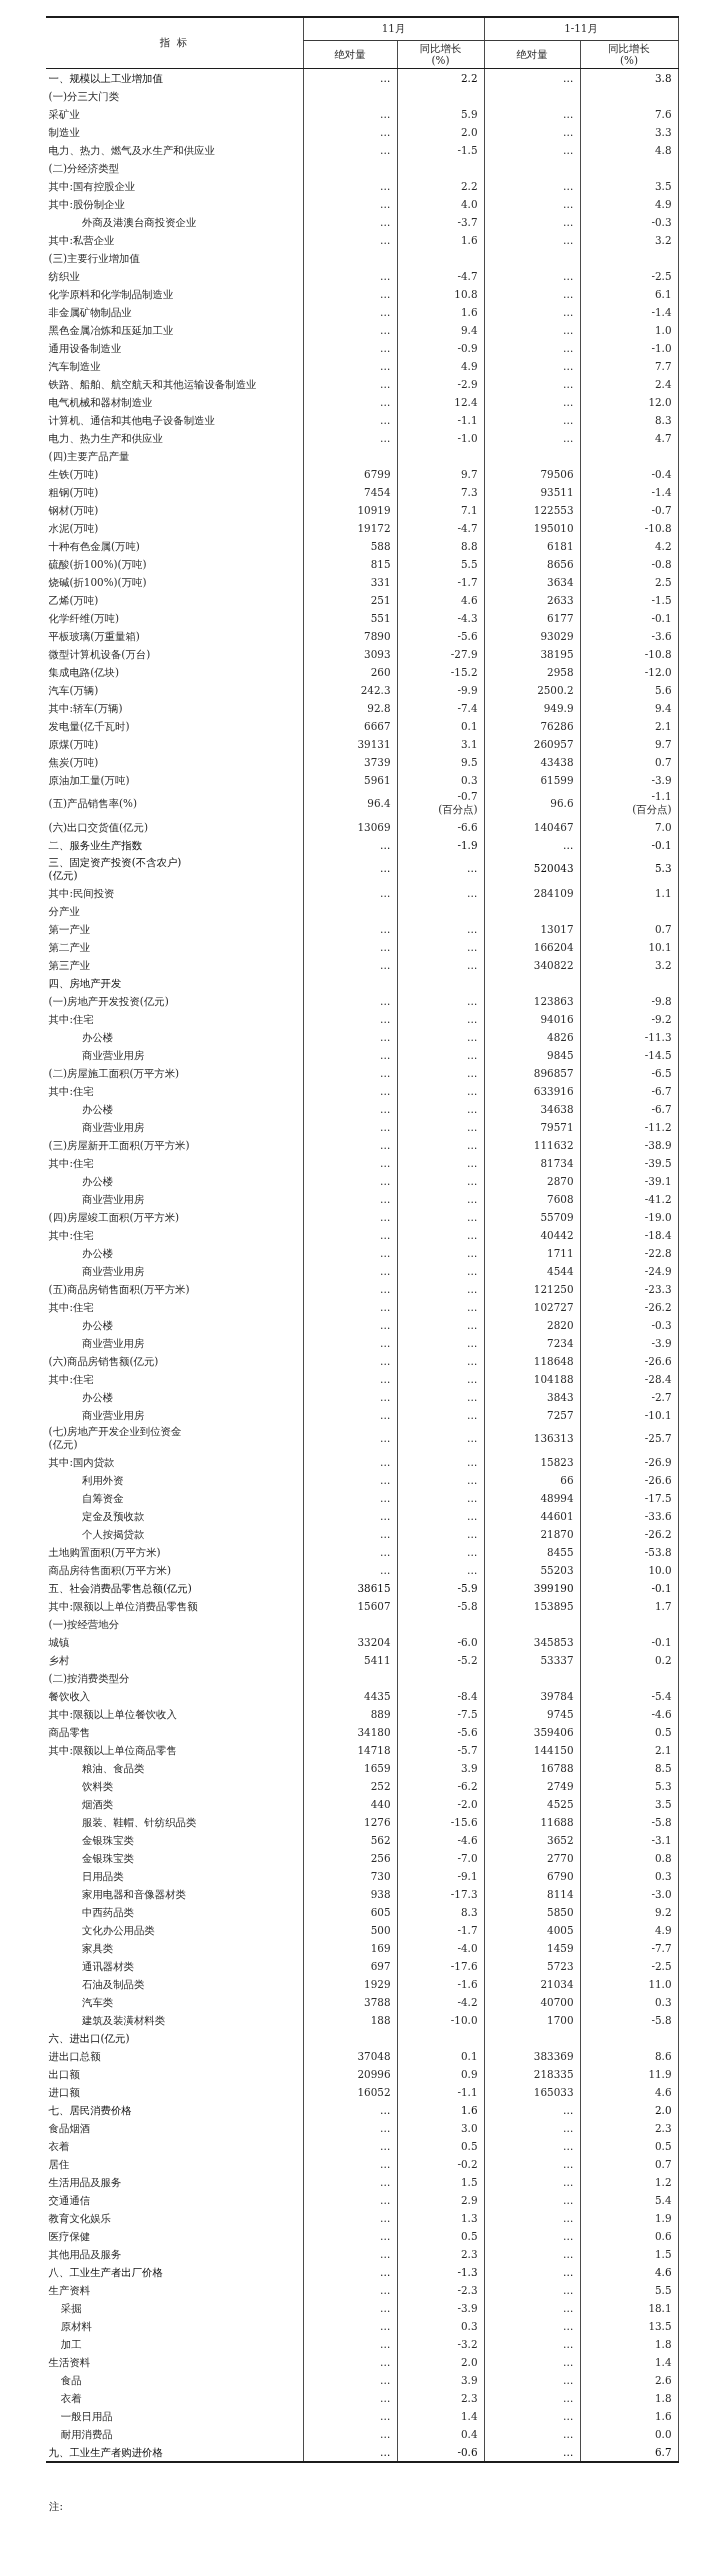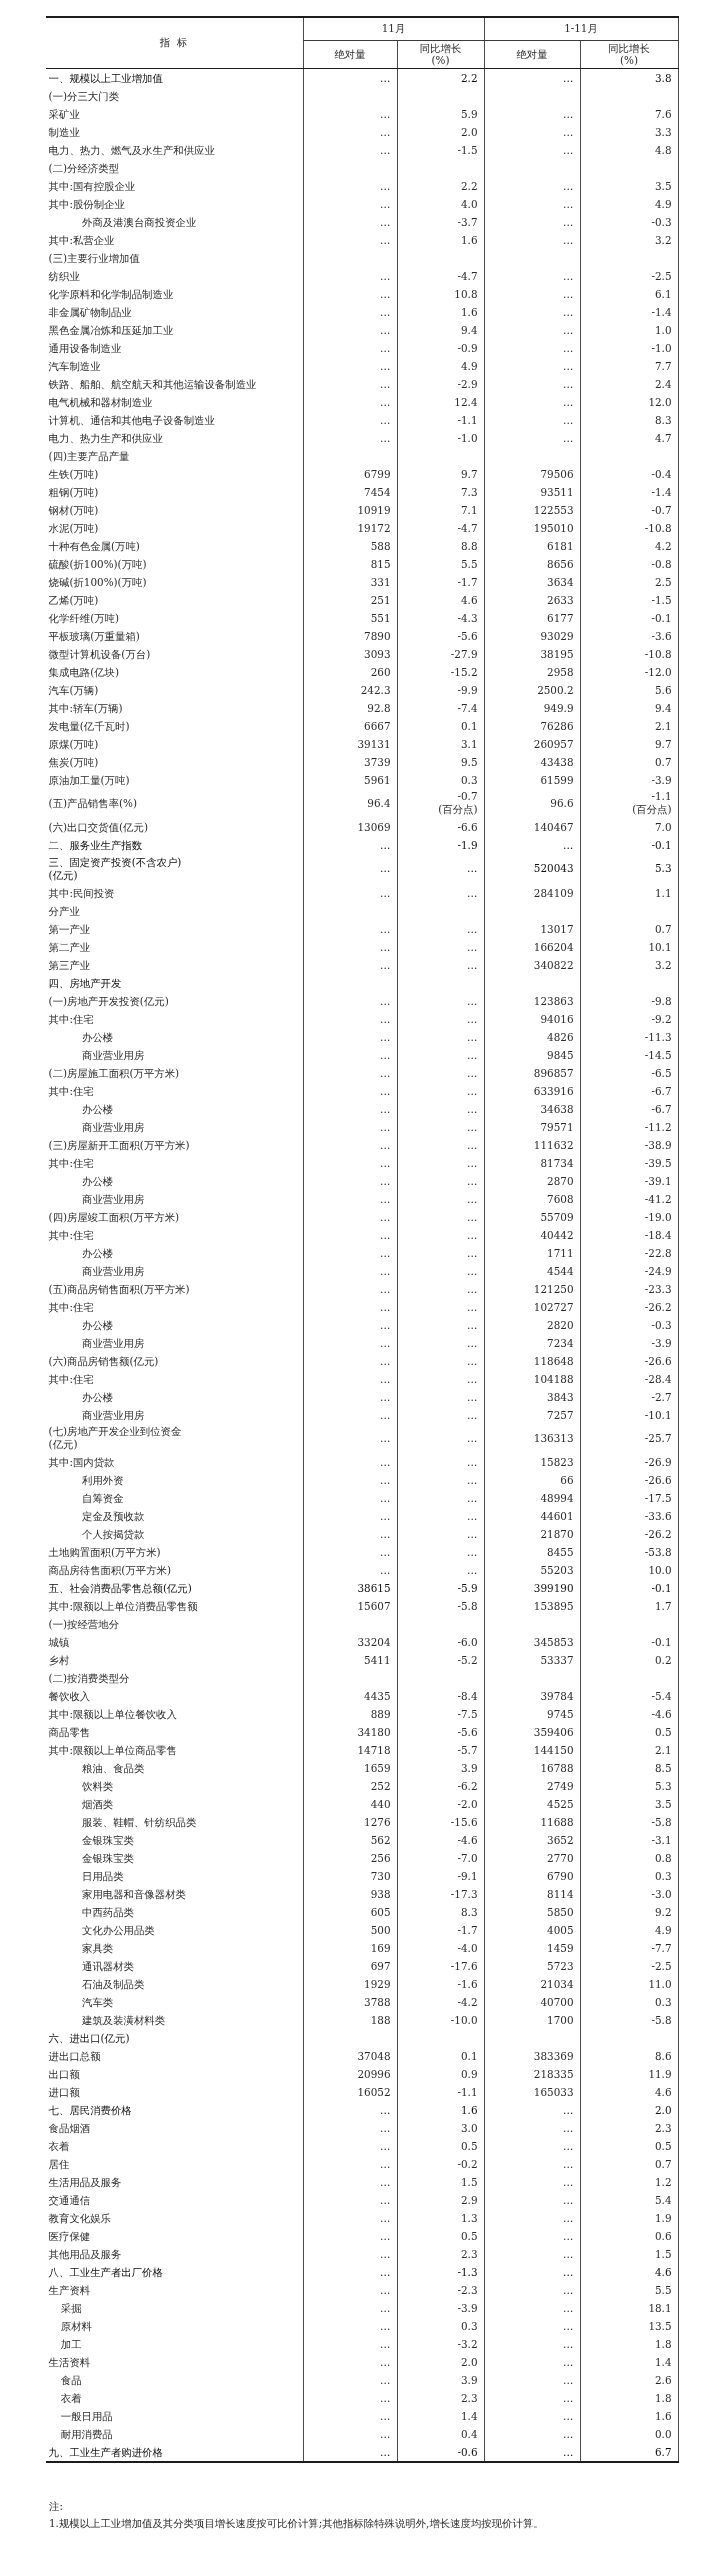--- a/index.html
+++ b/index.html
@@ -997,17 +997,16 @@
           <td class="num vl">…</td>
           <td class="num vl">-0.6</td>
           <td class="num vl">…</td>
           <td class="num vl vr">6.7</td>
         </tr>
       </tbody>
   </table>
 
   <div class="notes">
     <span class="nt">注:</span>
-    <span class="nt">1.规模以上工业增加值及其分类项目增长速度按可比价计算;其他指标除特殊说明外,增长速度均按现价计算。</span>
   </div>
 
 </div>
 
 
 </body></html>

